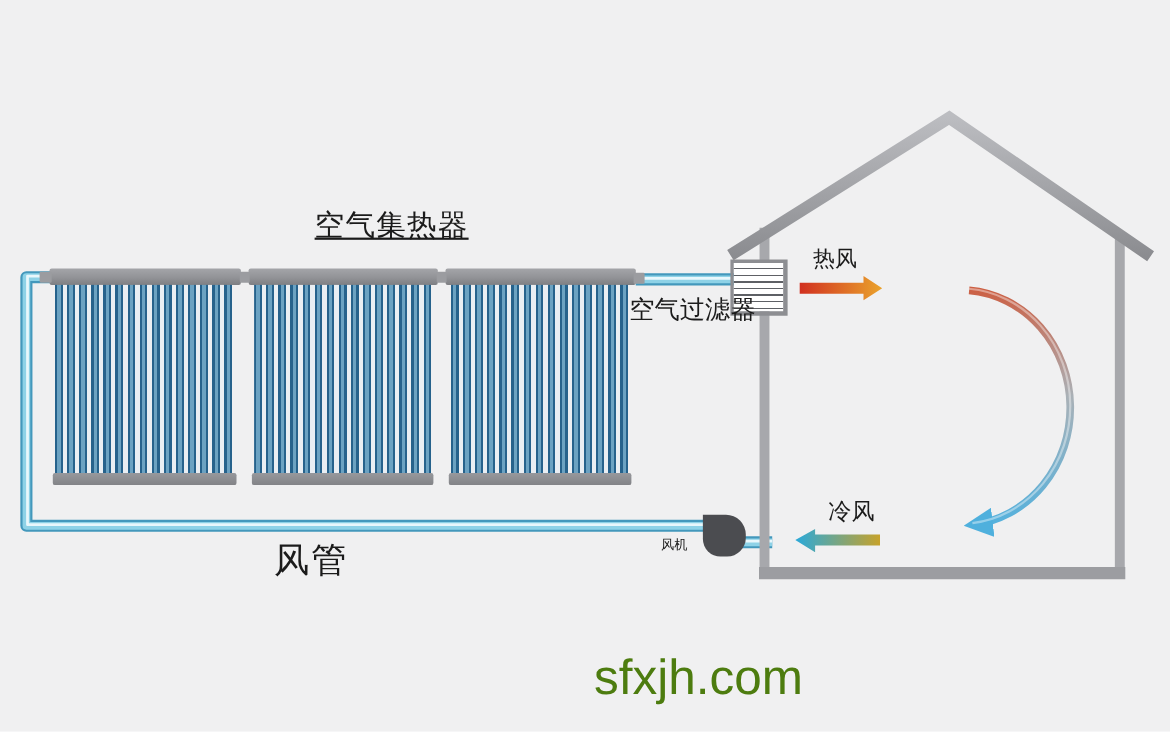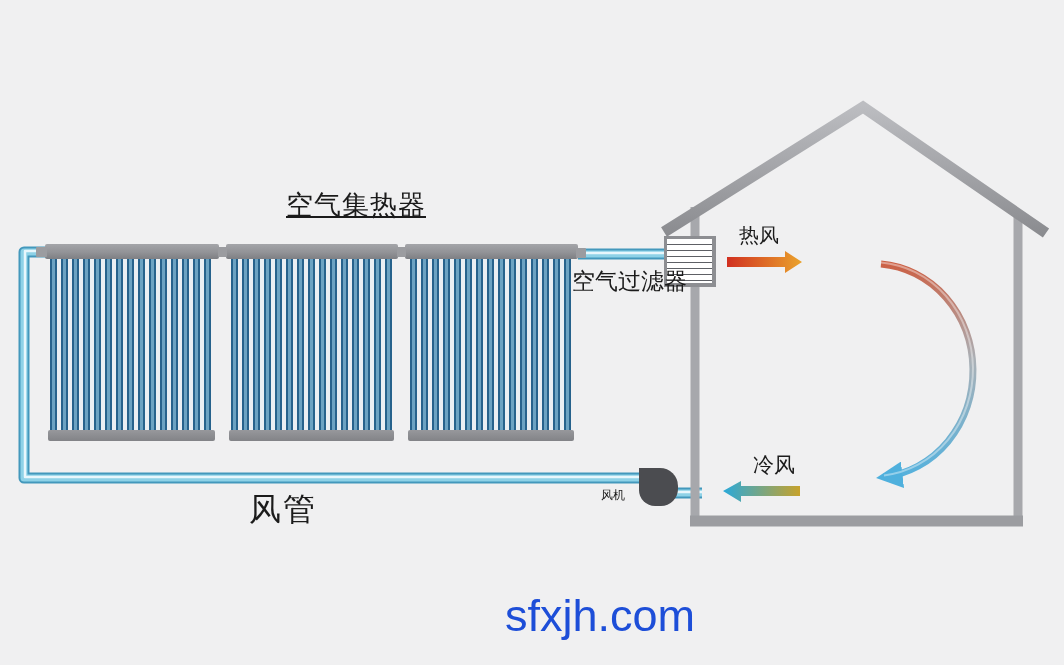--- a/index.html
+++ b/index.html
@@ -33,21 +33,21 @@
     border:3px solid #8d8e92;border-right-width:4px;border-bottom-width:4px;
     background:repeating-linear-gradient(to bottom,#ffffff 0px,#ffffff 4.6px,#5e6065 4.6px,#5e6065 6px);}
   
   .lbl{position:absolute;white-space:nowrap;}
   .lbl-collector{left:286px;top:187px;font-size:27px;letter-spacing:1px;text-decoration:underline;}
   .lbl-filter{left:572px;top:266px;font-size:23px;}
   .lbl-hot{left:739px;top:222px;font-size:20px;}
   .lbl-cold{left:753px;top:451px;font-size:21px;}
   .lbl-fan{left:601px;top:487px;font-size:12px;}
   .lbl-duct{left:221px;top:488px;font-size:32px;letter-spacing:2px;margin-left:28px;}
-  .lbl-watermark{left:505px;top:590px;width:260px;font-size:45px;color:#1d4ed8;}
+  .lbl-watermark{left:505px;top:590px;width:260px;text-align:center;font-size:45px;color:#4d7c0f;}
   
   .duct-outer{fill:none;stroke:#4398bc;stroke-width:11;stroke-linejoin:round;}
   .duct-mid{fill:none;stroke:#8ed2e7;stroke-width:7;stroke-linejoin:round;}
   .duct-core{fill:none;stroke:#e8f7fc;stroke-width:2.5;stroke-linejoin:round;}
 </style>
 </head>
 <body>
 
 <div class="stage">
 

